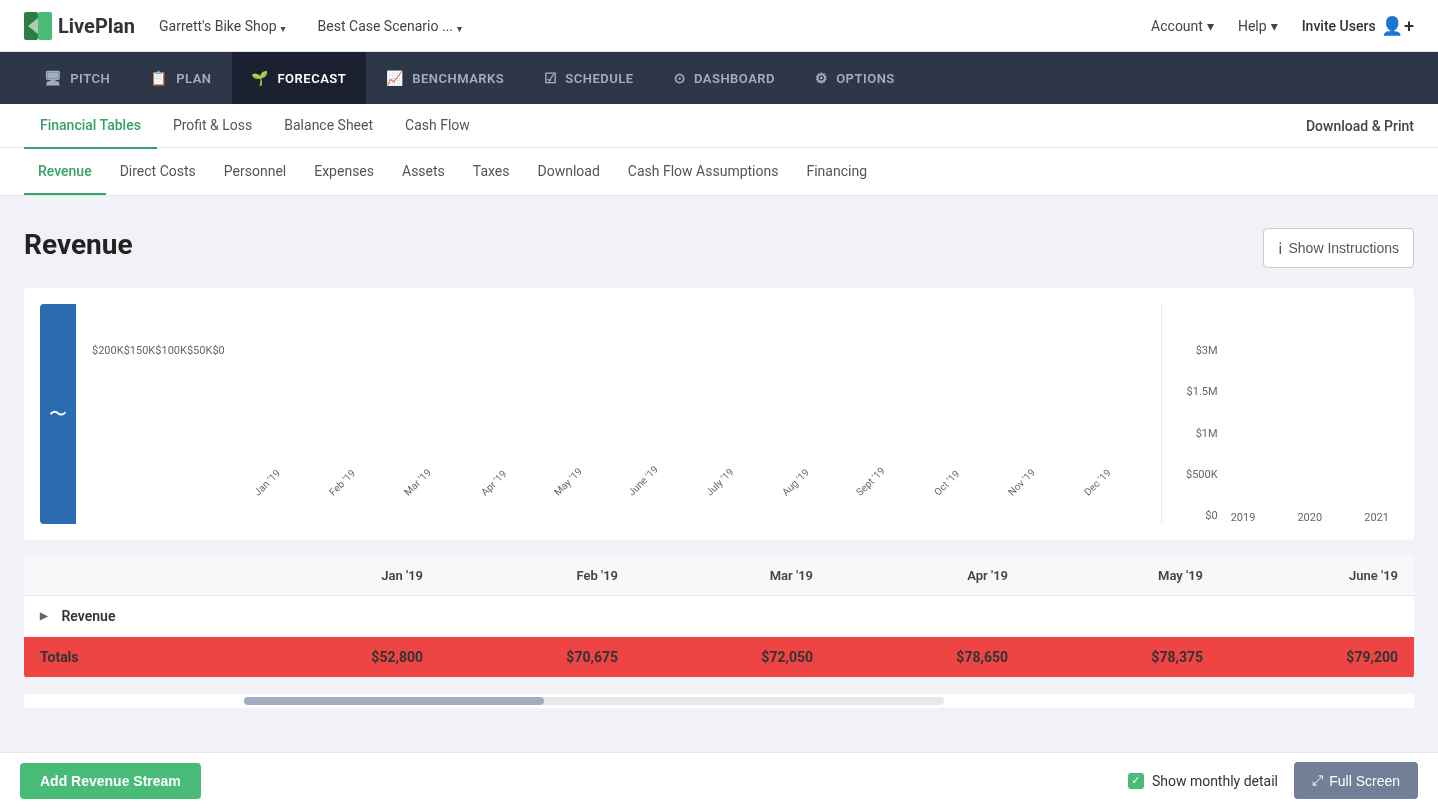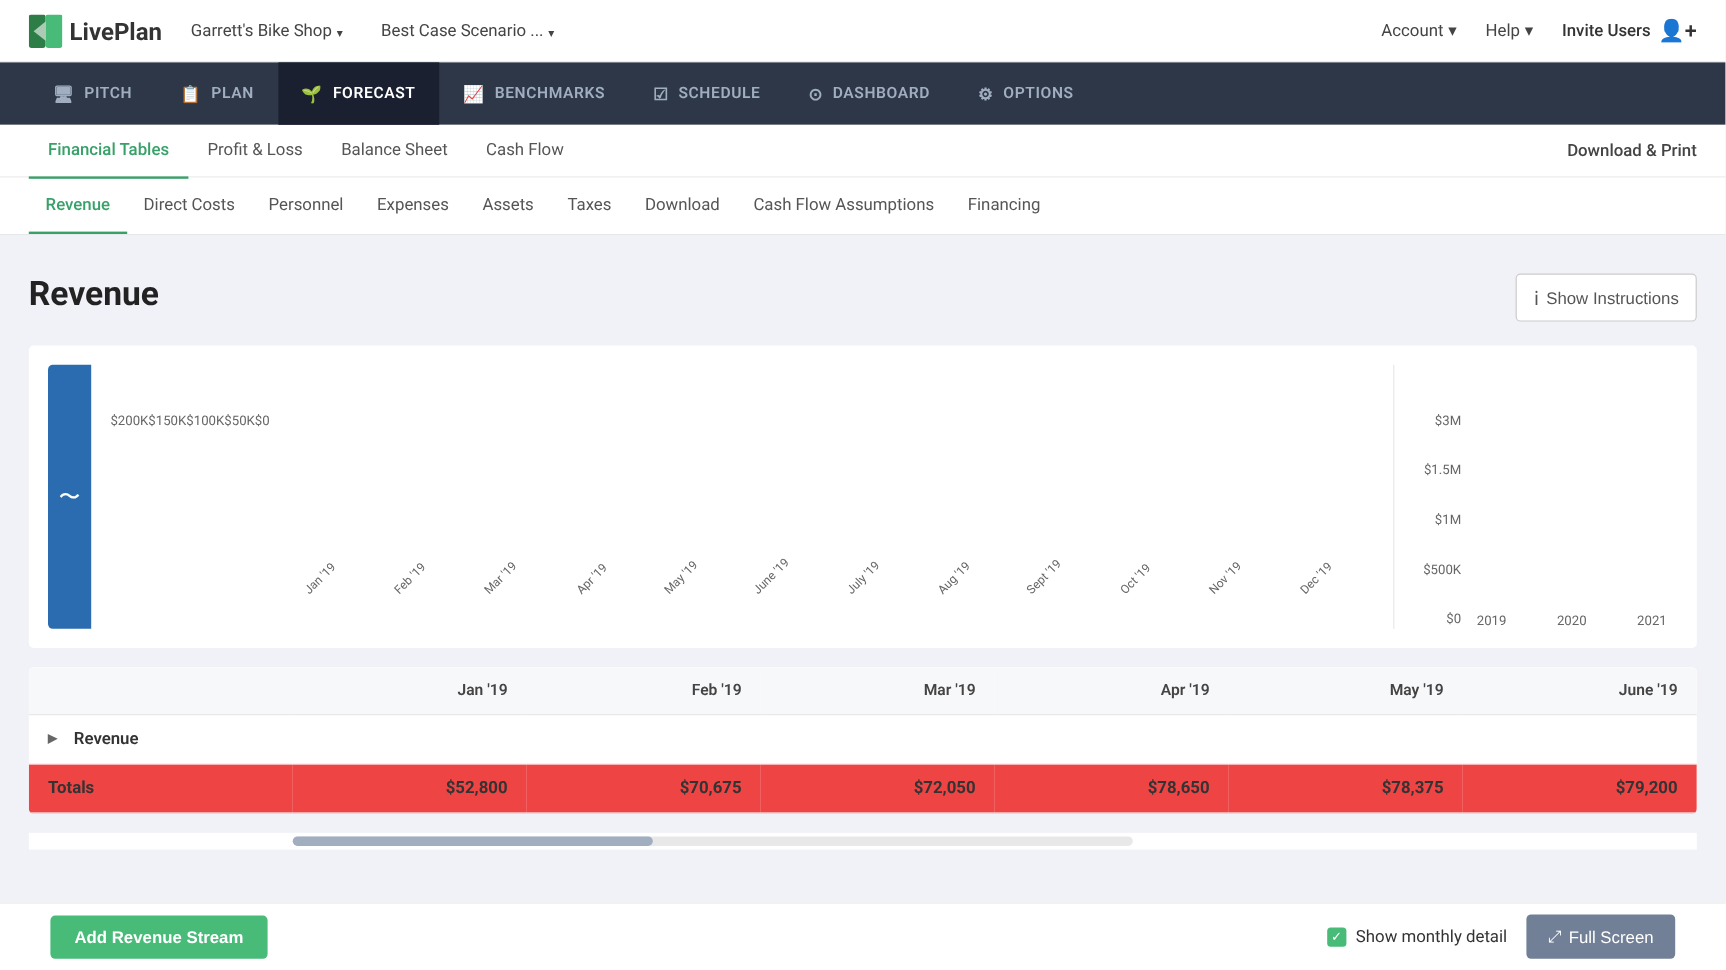--- a/index.html
+++ b/index.html
@@ -363,21 +363,21 @@
     .bottom-bar {
       position: fixed;
       bottom: 0;
       left: 0;
       width: 1438px;
       background: #fff;
       border-top: 1px solid #e8e8e8;
       height: 56px;
       display: flex;
       align-items: center;
-      padding: 0 42px;
+      padding: 0 20px;
     }
     .add-revenue-btn {
       background: #48bb78;
       color: #fff;
       border: none;
       border-radius: 4px;
       padding: 10px 20px;
       font-size: 14px;
       font-weight: 600;
       cursor: pointer;

